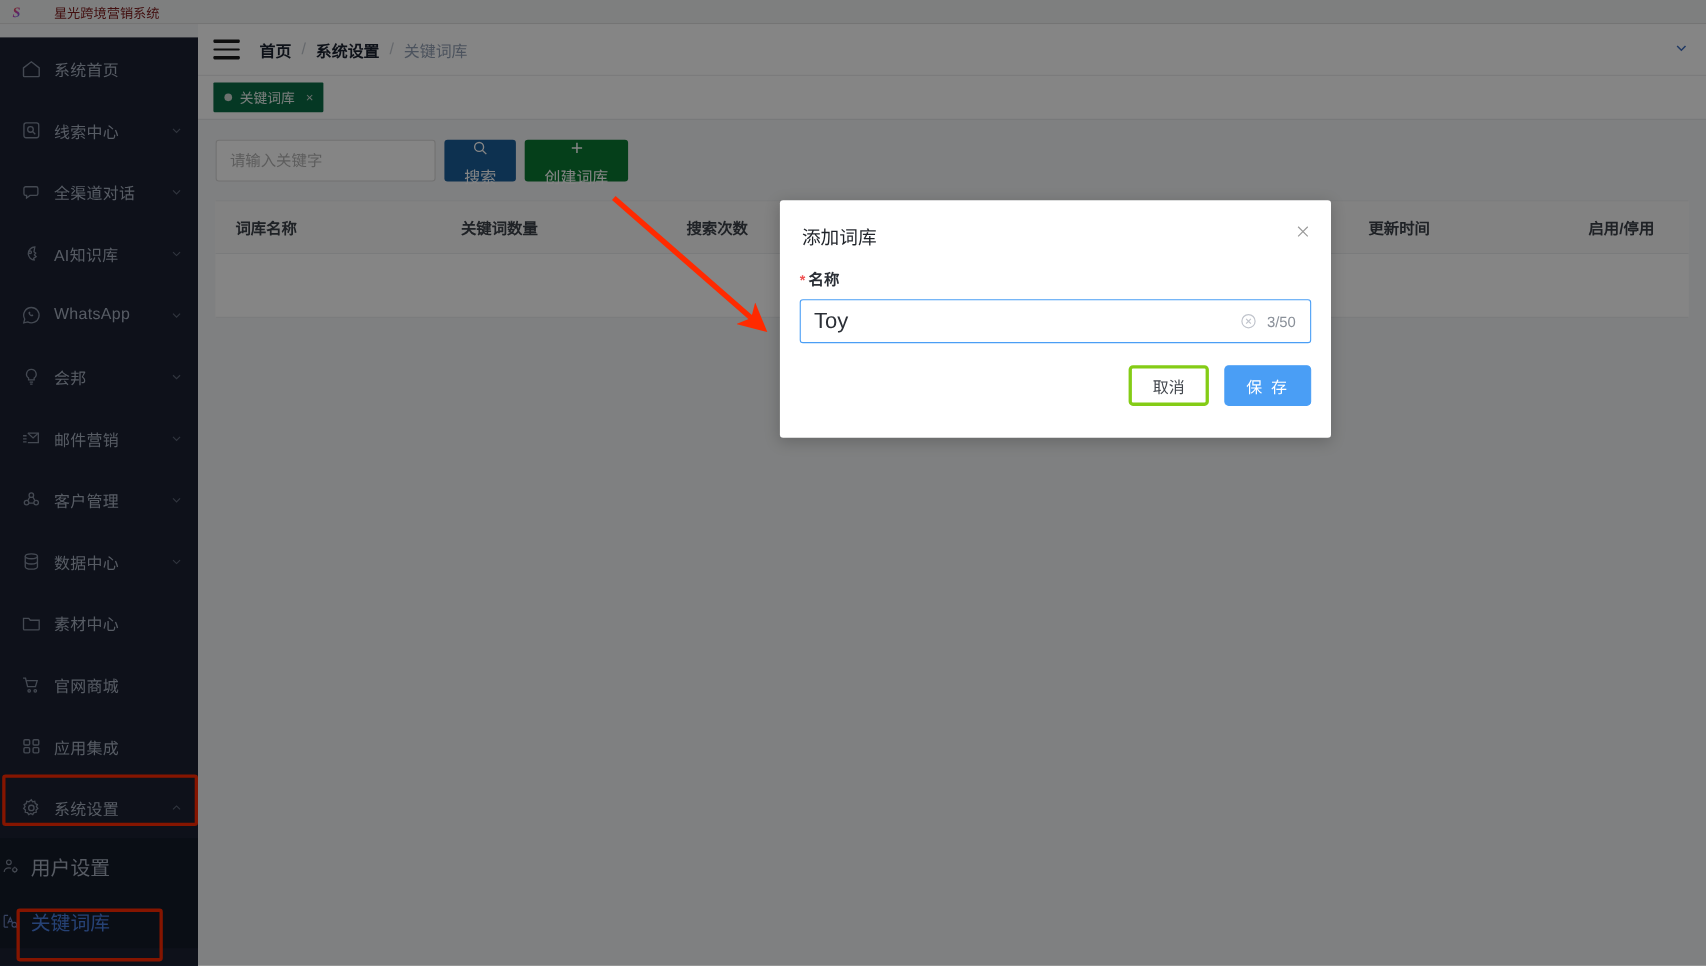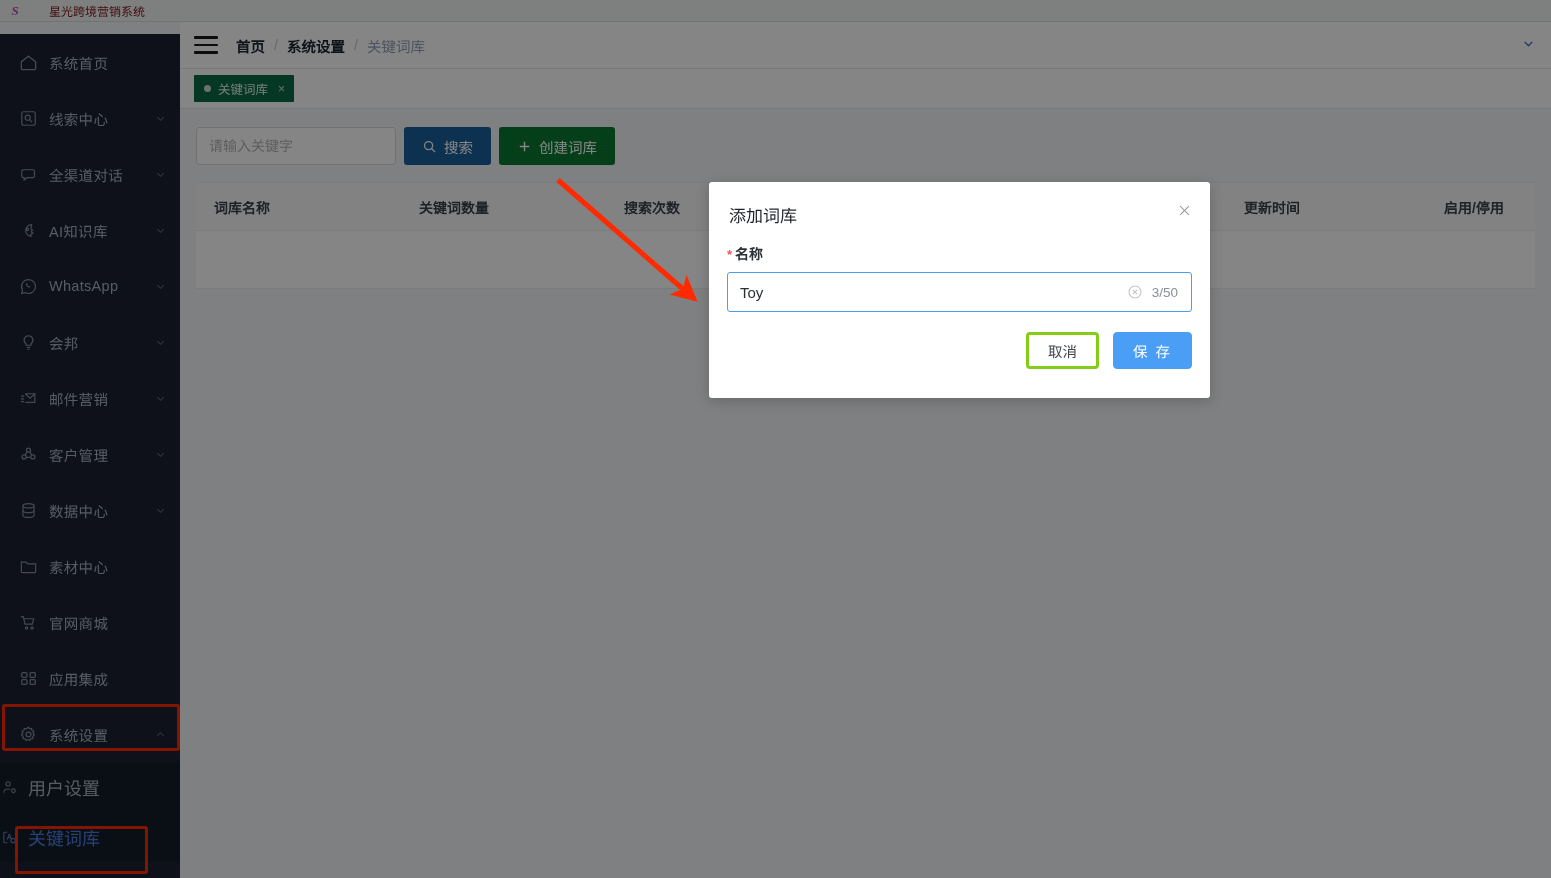--- a/index.html
+++ b/index.html
@@ -179,20 +179,21 @@
   #search-input::placeholder { color: #b3b3b3; }
   .btn {
     height: 38px;
     display: inline-flex; align-items: center; justify-content: flex-start; gap: 7px;
     padding: 0 18px;
     border: none; border-radius: 3px;
     font-size: 14.5px; color: #fff;
     cursor: pointer;
     font-family: "Liberation Sans", sans-serif;
     white-space: nowrap;
+    flex-direction: column;
   }
   #btn-search { background: #1a5e99; }
   #btn-create { background: #0a7a33; }
   .btn .b-icon { display: flex; align-items: center; }
 
   
   #table { width: 100%; background: #fff; }
   #table-head {
     display: flex; align-items: center;
     height: 49px;
@@ -258,21 +259,21 @@
     border: 1px solid #4a9ef5;
     border-radius: 3px;
     display: flex; align-items: center;
     background: #fff;
   }
   #name-input {
     flex: 1 1 auto;
     height: 38px;
     border: none; outline: none;
     padding: 0 12px;
-    font-size: 15px; color: #2b2f36;
+    font-size: 20px; color: #2b2f36;
     background: transparent;
     font-family: "Liberation Sans", sans-serif;
   }
   #name-clear {
     width: 16px; height: 16px; min-width: 16px;
     margin-right: 9px;
     display: flex; align-items: center; justify-content: center;
     cursor: pointer;
   }
   #name-counter {

